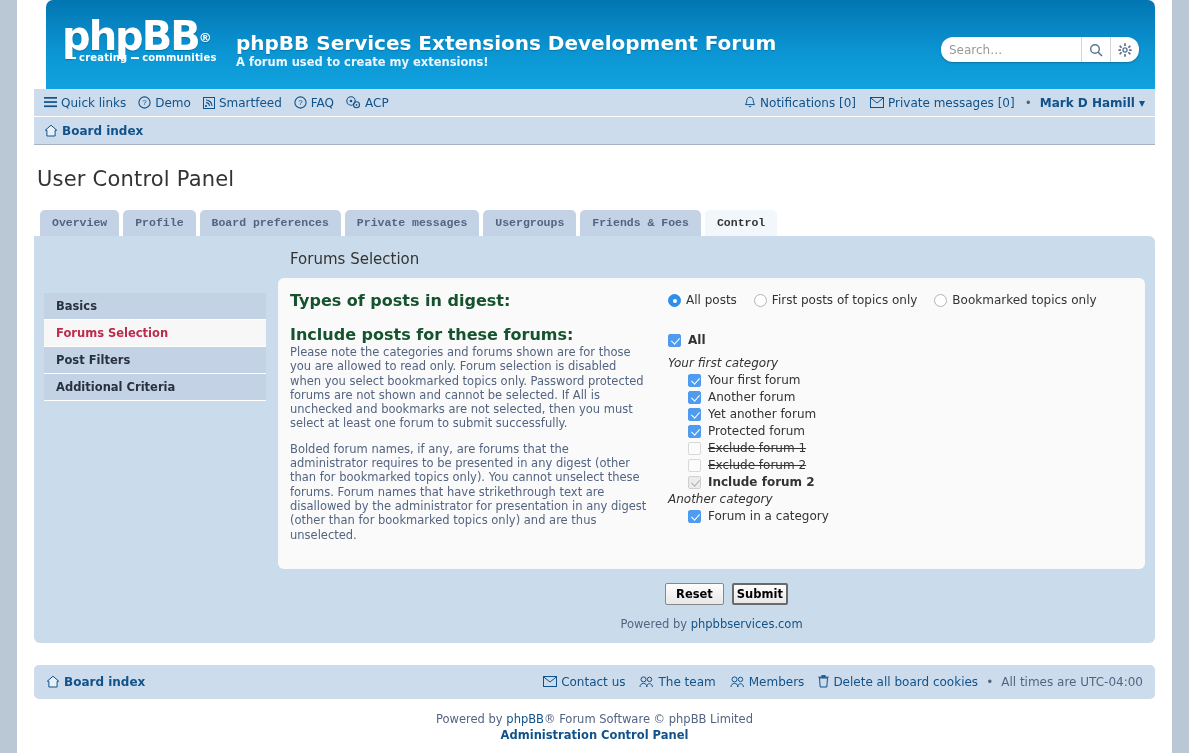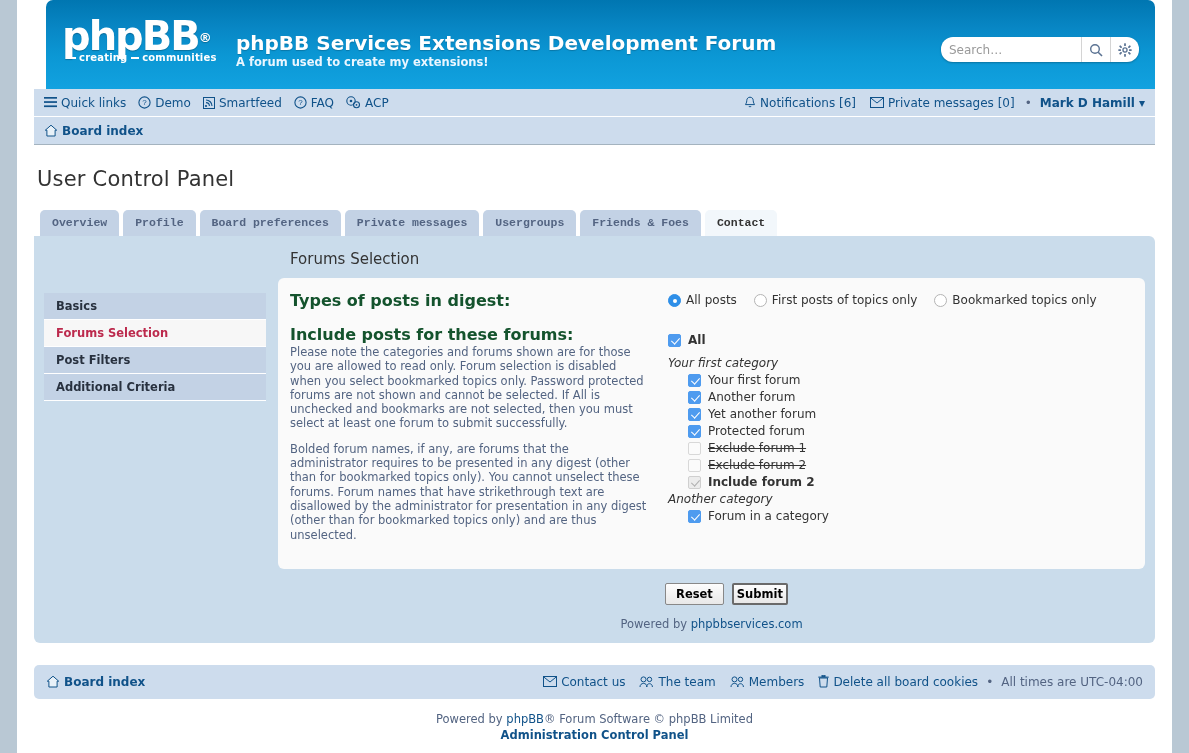--- a/index.html
+++ b/index.html
@@ -324,21 +324,21 @@
       </a>
 
       <div class="nav-right">
         <a class="nav-item">
           <span class="ico">
             <svg width="12" height="13" viewBox="0 0 12 13">
                 <path d="M6 1.2c-1.9 0-3.2 1.4-3.2 3.2 0 2.6-1.3 3.6-1.3 4.2h9c0-.6-1.3-1.6-1.3-4.2 0-1.8-1.3-3.2-3.2-3.2z" fill="none" stroke="#105289" stroke-width="1"></path>
                 <path d="M4.8 10a1.3 1.3 0 0 0 2.4 0" fill="none" stroke="#105289" stroke-width="1"></path>
               </svg>
           </span>
-            <span>Notifications [6]</span>
+            <span>Notifications [0]</span>
         </a>
         <a class="nav-item">
           <span class="ico">
             <svg width="14" height="11" viewBox="0 0 14 11">
                 <rect x="0.5" y="0.5" width="13" height="10" fill="none" stroke="#105289" stroke-width="1"></rect>
                 <path d="M0.8 1l6.2 5 6.2-5" fill="none" stroke="#105289" stroke-width="1"></path>
               </svg>
           </span>
             <span>Private messages [0]</span>
         </a>
@@ -363,21 +363,21 @@
 
     <div class="page-title">User Control Panel</div>
 
     <div class="tabs">
       <div class="tab">Overview</div>
       <div class="tab">Profile</div>
       <div class="tab">Board preferences</div>
       <div class="tab">Private messages</div>
       <div class="tab">Usergroups</div>
       <div class="tab">Friends &amp; Foes</div>
-      <div class="tab active">Contact</div>
+      <div class="tab active">Control</div>
     </div>
 
     <div class="ucp">
 
       <div class="ucp-side">
         <div class="side-item">Basics</div>
         <div class="side-item active">Forums Selection</div>
         <div class="side-item">Post Filters</div>
         <div class="side-item">Additional Criteria</div>
       </div>

